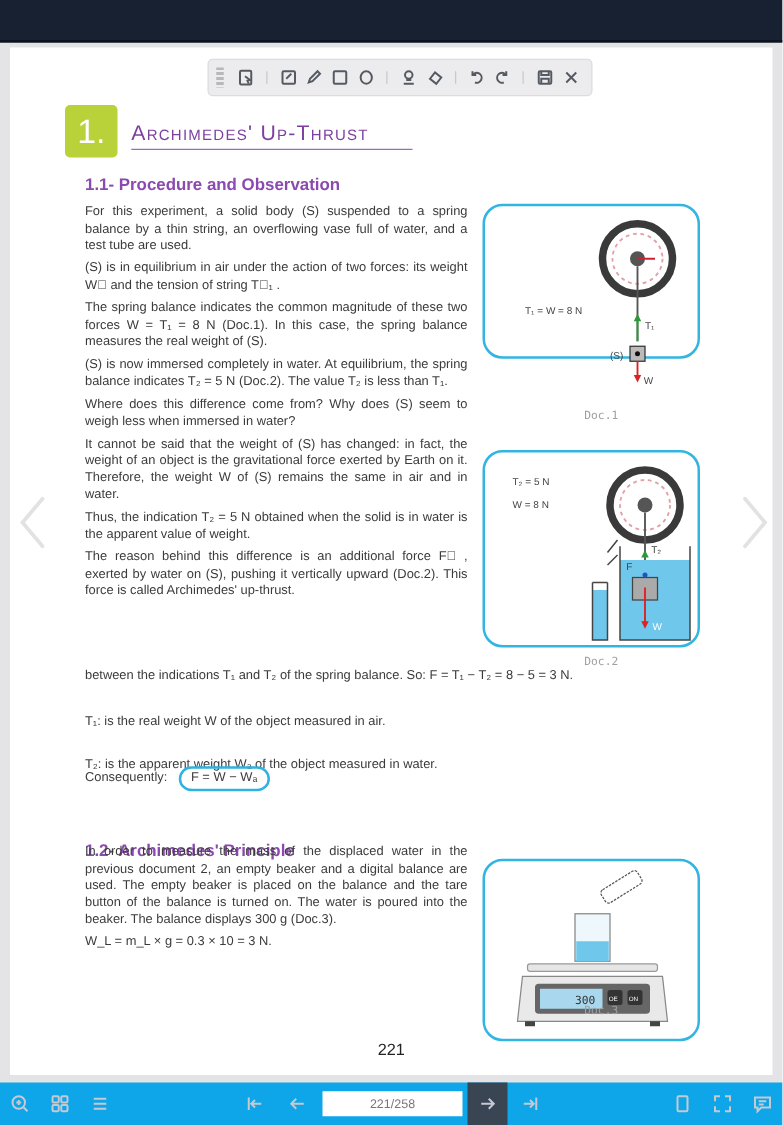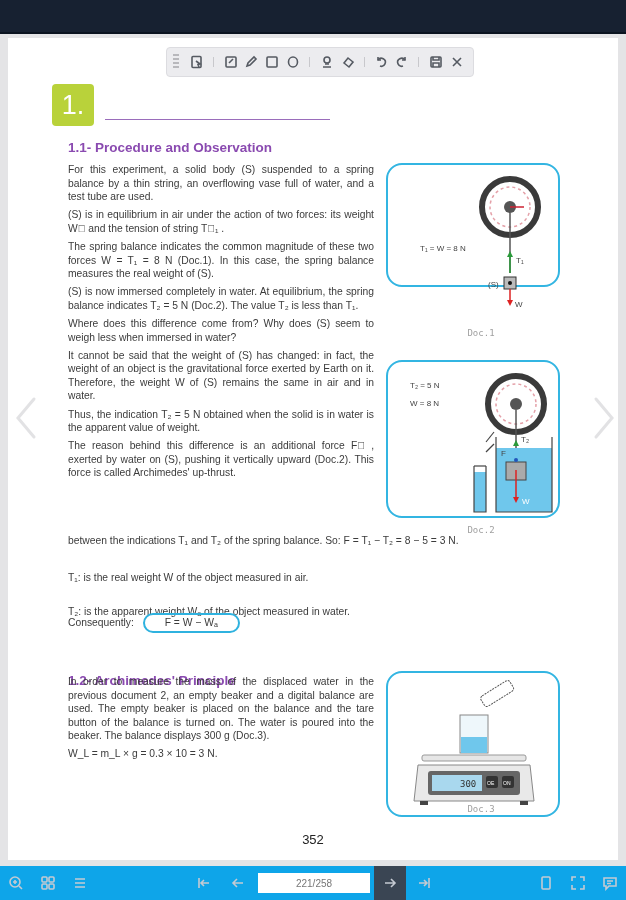--- a/index.html
+++ b/index.html
@@ -14,21 +14,21 @@
   .tb-sep { width: 1px; height: 10px; background: #c8c8cc; margin: 0 6px; }
   .nav-arrow { position: absolute; top: 395px; width: 30px; height: 46px; cursor: pointer; }
   .nav-arrow svg { width: 30px; height: 46px; stroke: #e2e2e4; stroke-width: 3; fill: none; stroke-linecap: round; }
   .chapter-box { position: absolute; left: 44px; top: 46px; width: 42px; height: 42px; background: #b9d23a; border-radius: 4px; color: #ffffff; font-size: 27px; display: flex; align-items: center; justify-content: center; }
   .chapter-title { position: absolute; left: 97px; top: 59px; font-size: 17px; color: #7d3fa0; letter-spacing: 1px; font-variant: small-caps; }
   .chapter-underline { position: absolute; left: 97px; top: 81px; width: 225px; height: 1px; background: #9a6dbb; }
   .sec-title { position: absolute; left: 60px; font-size: 13.5px; font-weight: bold; color: #8a4ab0; }
   .text { position: absolute; left: 60px; width: 306px; font-size: 10.3px; line-height: 13.6px; color: #3b3b3b; text-align: justify; }
   .text p { margin-bottom: 4.5px; }
   .text-wide { position: absolute; left: 60px; width: 480px; font-size: 10.3px; line-height: 13.6px; color: #3b3b3b; }
-  .formula-box { display: inline-block; border: 2px solid #2fb2df; border-radius: 10px; padding: 1px 20px; margin-left: 6px; }
+  .formula-box { display: inline-block; border: 2px solid #2fb2df; border-radius: 10px; padding: 1px 8px; margin-left: 6px; }
   .figure { position: absolute; left: 378px; width: 174px; border: 2px solid #33b5e2; border-radius: 16px; background: #fff; }
   .fig-caption { position: absolute; left: 386px; width: 174px; text-align: center; font-family: "DejaVu Sans Mono", monospace; font-size: 9px; color: #a0a0a0; }
   .page-number { position: absolute; left: 0; top: 794px; width: 610px; text-align: center; font-size: 13px; color: #222; }
   .bottom-bar { position: absolute; left: 0; top: 866px; width: 626px; height: 34px; background: #0ea5e9; }
   .bb-btn { position: absolute; top: 6px; width: 22px; height: 22px; display: flex; align-items: center; justify-content: center; cursor: pointer; }
   .bb-btn svg { width: 16px; height: 16px; stroke: #c5cad2; fill: none; stroke-width: 1.6; }
   .page-input { position: absolute; left: 258px; top: 7px; width: 112px; height: 20px; background: #fff; border: none; text-align: center; font-size: 10px; color: #777; font-family: "Liberation Sans", sans-serif; }
   .next-hl { position: absolute; left: 374px; top: 0; width: 32px; height: 34px; background: #3a4553; }
 </style>
 </head>
@@ -101,20 +101,21 @@
         </svg>
       </div>
     <div class="tb-btn">
         <svg viewBox="0 0 14 14">
           <path d="M3 3 L11 11 M11 3 L3 11"></path>
         </svg>
       </div>
   </div>
 
   <div class="chapter-box">1.</div>
+  <div class="chapter-title">Archimedes' Up-Thrust</div>
   <div class="chapter-underline"></div>
 
   <div class="sec-title" style="top:102px;">1.1- Procedure and Observation</div>
 
   <div class="text" style="top:125px;">
     <p>For this experiment, a solid body (S) suspended to a spring balance by a thin string, an overflowing vase full of water, and a test tube are used.</p>
     <p>(S) is in equilibrium in air under the action of two forces: its weight W⃗ and the tension of string T⃗₁ .</p>
     <p>The spring balance indicates the common magnitude of these two forces W = T₁ = 8 N (Doc.1). In this case, the spring balance measures the real weight of (S).</p>
     <p>(S) is now immersed completely in water. At equilibrium, the spring balance indicates T₂ = 5 N (Doc.2). The value T₂ is less than T₁.</p>
     <p>Where does this difference come from? Why does (S) seem to weigh less when immersed in water?</p>
@@ -180,21 +181,21 @@
       <polygon points="125,135 131,135 128,141" fill="#d22"></polygon>
       <polygon points="125,84 131,84 128,78" fill="#2a9a3a"></polygon>
       <circle cx="128" cy="98" r="2" fill="#2255bb"></circle>
       <text x="133" y="80" font-size="8" fill="#444" font-family="Liberation Sans, sans-serif">T₂</text>
       <text x="113" y="94" font-size="8" fill="#444" font-family="Liberation Sans, sans-serif">F</text>
       <text x="134" y="142" font-size="8" fill="#fff" font-family="Liberation Sans, sans-serif">W</text>
     </svg>
   </div>
   <div class="fig-caption" style="top:487px;">Doc.2</div>
 
-  <div class="figure" style="top:633px;height:146px;">
+  <div class="figure" style="top:649px;height:146px;">
     <svg width="170" height="142" viewBox="0 0 170 142">
       <g transform="rotate(-32 110 20)">
         <rect x="92" y="14" width="34" height="12" rx="3" fill="#fff" stroke="#555" stroke-width="1" stroke-dasharray="2 1"></rect>
       </g>
       <rect x="72" y="42" width="28" height="38" fill="#eef7fb" stroke="#888"></rect>
       <rect x="73" y="64" width="26" height="16" fill="#6fc7ec"></rect>
       <rect x="34" y="82" width="104" height="6" rx="2" fill="#e6e6e6" stroke="#999"></rect>
       <path d="M30 92 H142 L146 128 H26 Z" fill="#e9e9e9" stroke="#888"></path>
       <rect x="40" y="98" width="92" height="24" rx="3" fill="#666"></rect>
       <rect x="44" y="102" width="50" height="16" fill="#a9d8ee"></rect>
@@ -202,21 +203,21 @@
       <rect x="98" y="103" width="12" height="12" rx="2" fill="#333"></rect>
       <text x="99" y="112" font-size="5" fill="#fff" font-family="Liberation Sans, sans-serif">OE</text>
       <rect x="114" y="103" width="12" height="12" rx="2" fill="#333"></rect>
       <text x="115" y="112" font-size="5" fill="#fff" font-family="Liberation Sans, sans-serif">ON</text>
       <rect x="32" y="128" width="8" height="4" fill="#444"></rect>
       <rect x="132" y="128" width="8" height="4" fill="#444"></rect>
     </svg>
   </div>
   <div class="fig-caption" style="top:766px;">Doc.3</div>
 
-  <div class="page-number">352</div>
+  <div class="page-number">221</div>
 </div>
 
 <div class="nav-arrow" style="left:12px;">
   <svg viewBox="0 0 30 46">
       <path d="M22 4 L6 23 L22 42"></path>
     </svg>
 </div>
 <div class="nav-arrow" style="left:588px;">
   <svg viewBox="0 0 30 46">
       <path d="M8 4 L24 23 L8 42"></path>

